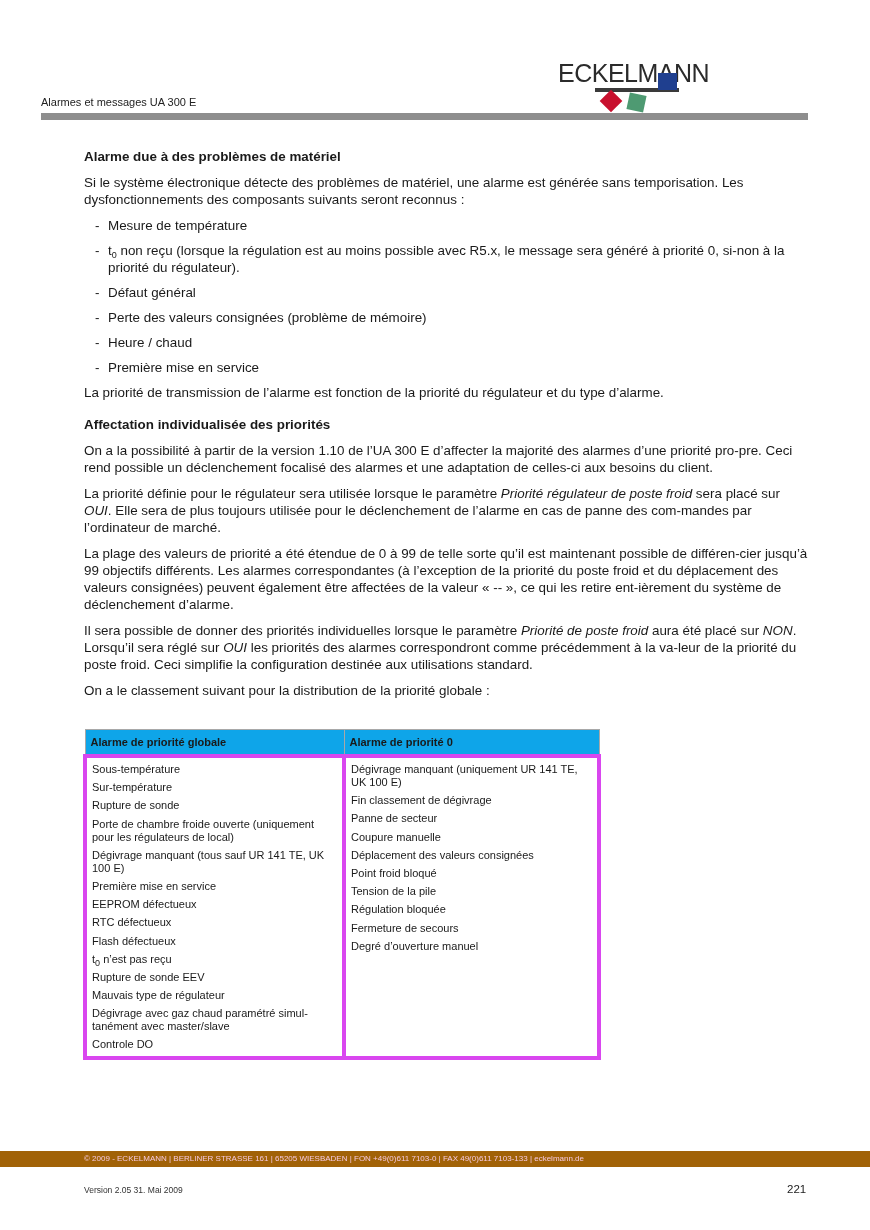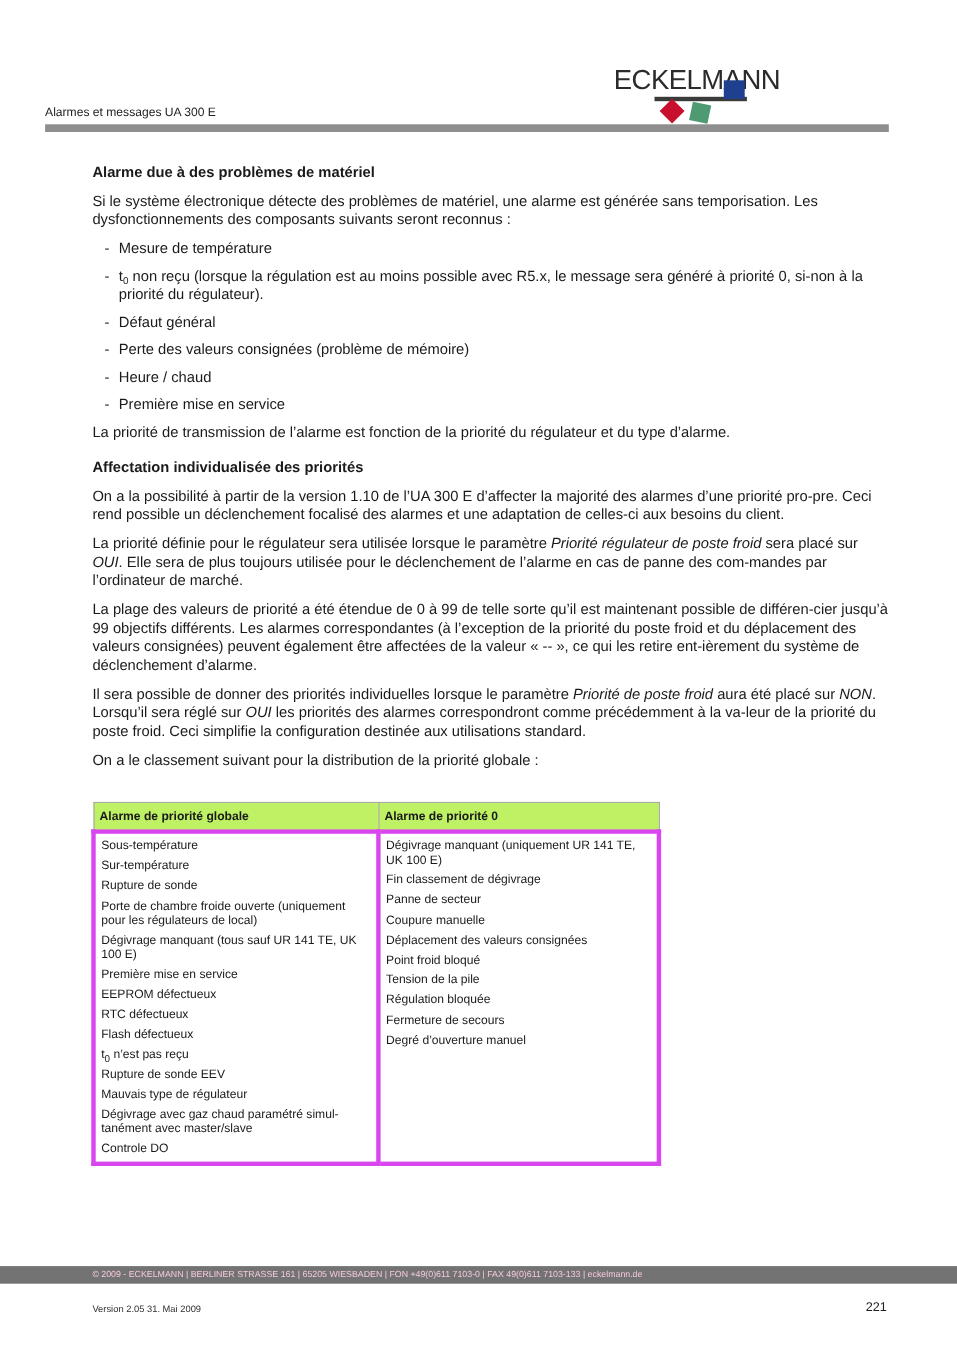--- a/index.html
+++ b/index.html
@@ -52,32 +52,32 @@
     em { font-style: italic; }
 
     .table-wrap {
       position: absolute; left: 83px; top: 729px; width: 518px;
     }
     table {
       border-collapse: collapse; width: 518px; font-size: 11px; line-height: 13px;
       table-layout: fixed;
     }
     th {
-      background: #bef264; text-align: left; font-weight: bold; padding: 6px 5px 5px 5px;
+      background: #0ea5e9; text-align: left; font-weight: bold; padding: 6px 5px 5px 5px;
       border: 1px solid #a8a8a8; height: 13px;
     }
     td {
       vertical-align: top; border: 4px solid #d946ef; padding: 5px 5px 5px 5px;
     }
     .col1 { width: 248px; }
     .cell-item { margin: 0 0 5.2px 0; }
     .cell-item:last-child { margin-bottom: 0; }
 
     .footer-bar {
-      position: absolute; left: 0; top: 1151px; width: 870px; height: 16px; background: #737373;
+      position: absolute; left: 0; top: 1151px; width: 870px; height: 16px; background: #a16207;
       color: #f6c9df; font-size: 8px; line-height: 16px;
     }
     .footer-bar span { position: absolute; left: 84px; }
     .version {
       position: absolute; left: 84px; top: 1185px; font-size: 8.5px; color: #333;
     }
     .page-num {
       position: absolute; left: 787px; top: 1183px; font-size: 11.5px; color: #222;
     }
   </style>

